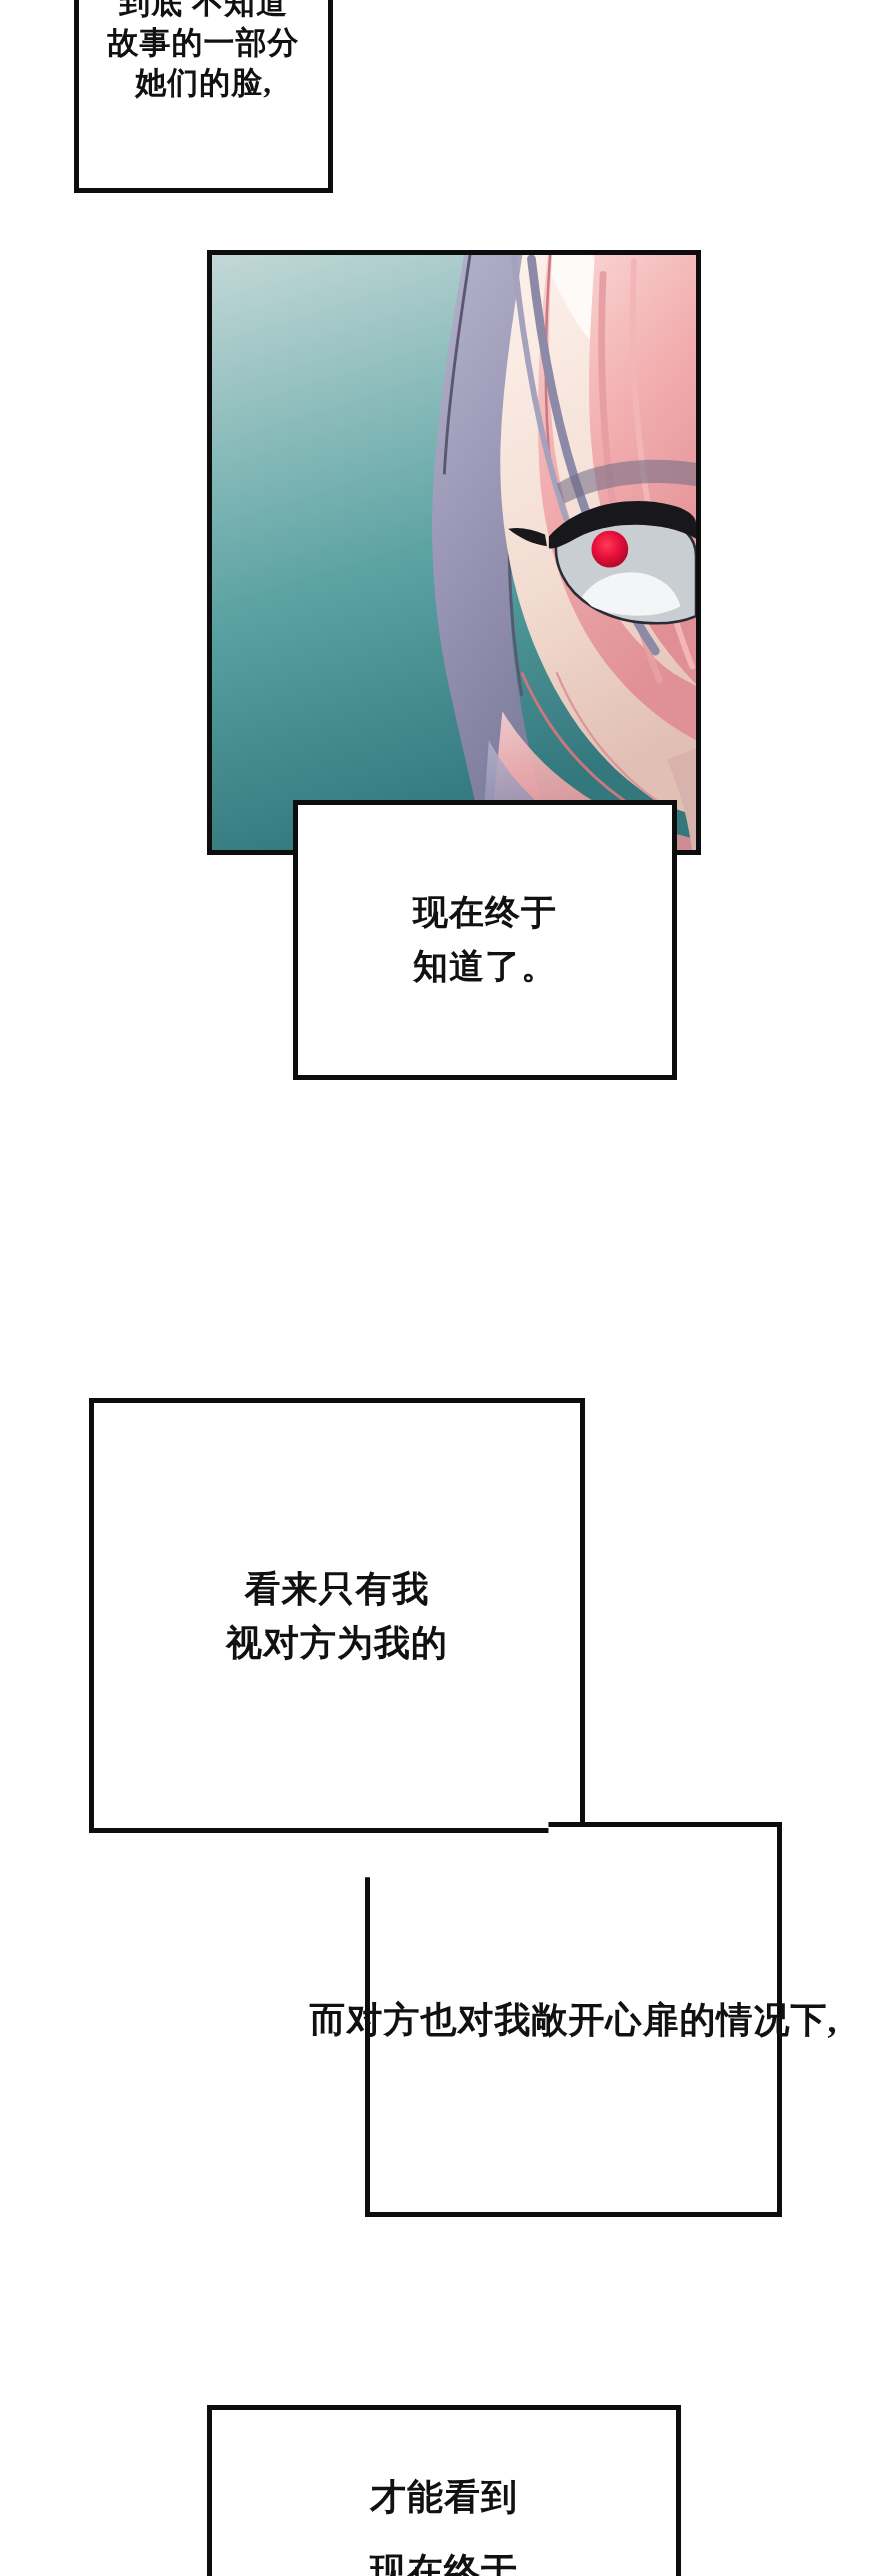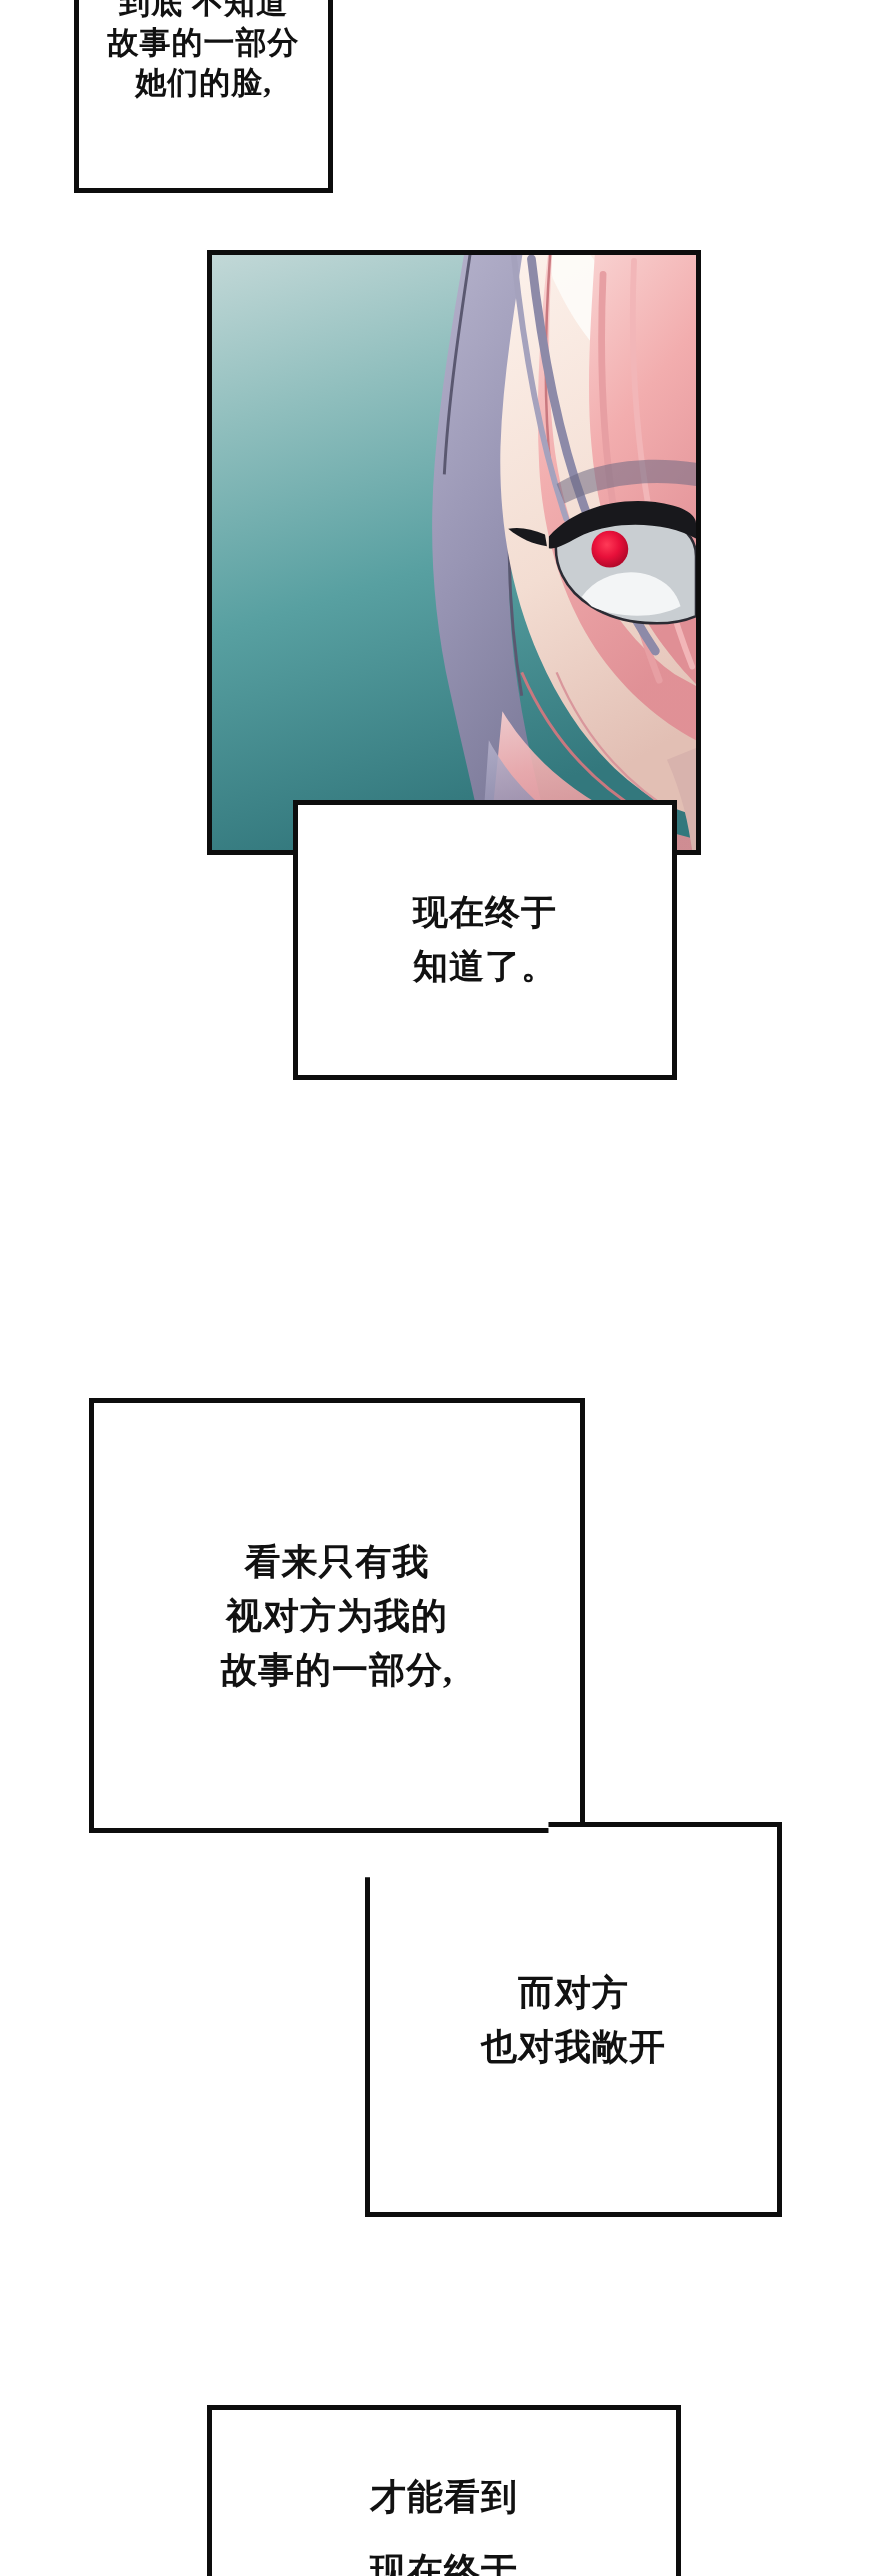--- a/index.html
+++ b/index.html
@@ -85,21 +85,20 @@
     background: #ffffff;
     border: 5px solid #0d0d0d;
     box-sizing: border-box;
     
     clip-path: polygon(0% 14%, 44% 14%, 44% 0%, 100% 0%, 100% 100%, 0% 100%);
   }
   #bubble-other-side .bubble-text {
     position: absolute;
     inset: 0;
     display: flex;
-    flex-direction: column;
     align-items: center;
     justify-content: center;
     z-index: 3;
   }
   #bubble-other-side .line { font-size: 36px; line-height: 54px; }
 
   
   #bubble-finally-see {
     left: 207px;
     top: 2405px;
@@ -248,28 +247,28 @@
   </div>
 
   <div class="bubble" id="bubble-now">
     <span class="line">现在终于</span>
     <span class="line">知道了。</span>
   </div>
 
   <div class="bubble" id="bubble-only-me">
     <span class="line">看来只有我</span>
     <span class="line">视对方为我的</span>
-    <span class="line">故事的一部分,</span>
   </div>
 
   <div class="bubble" id="bubble-other-side">
     <div class="notch-shape"></div>
     <div class="bubble-text">
       <span class="line">而对方</span>
       <span class="line">也对我敞开</span>
+      <span class="line">心扉的情况下,</span>
     </div>
   </div>
 
   <div class="bubble" id="bubble-finally-see">
     <span class="line">才能看到</span>
     <span class="line">现在终于</span>
   </div>
 
 </div>
 

